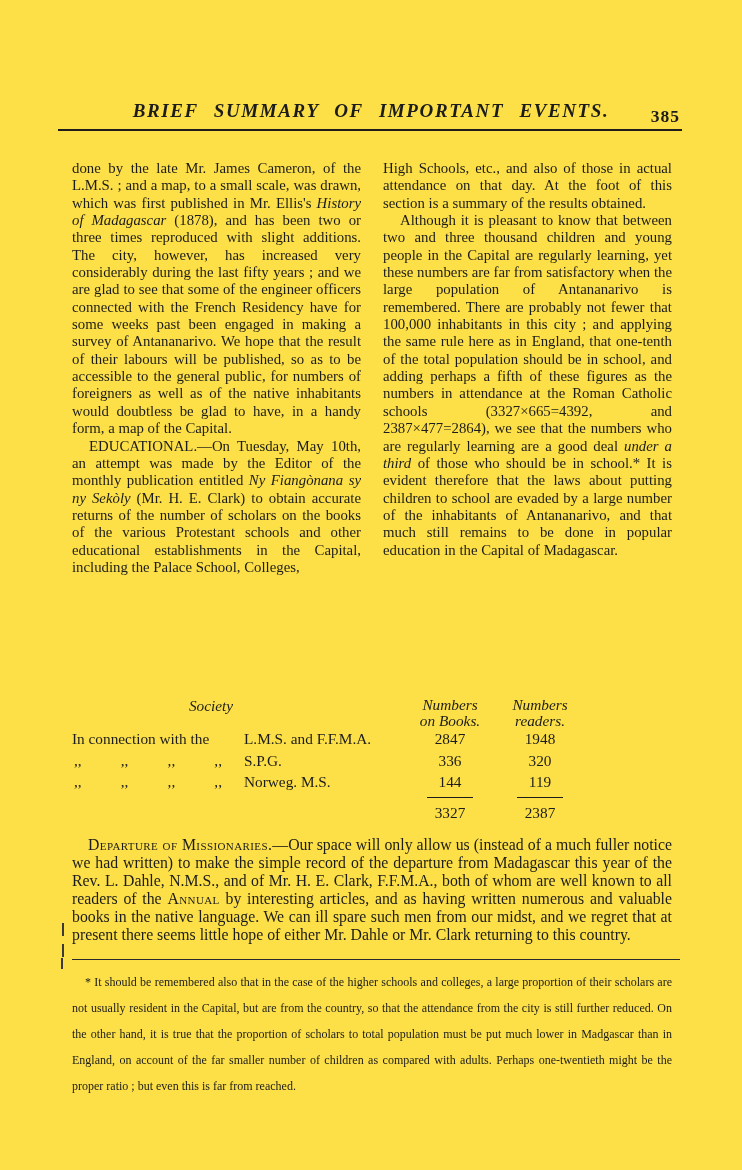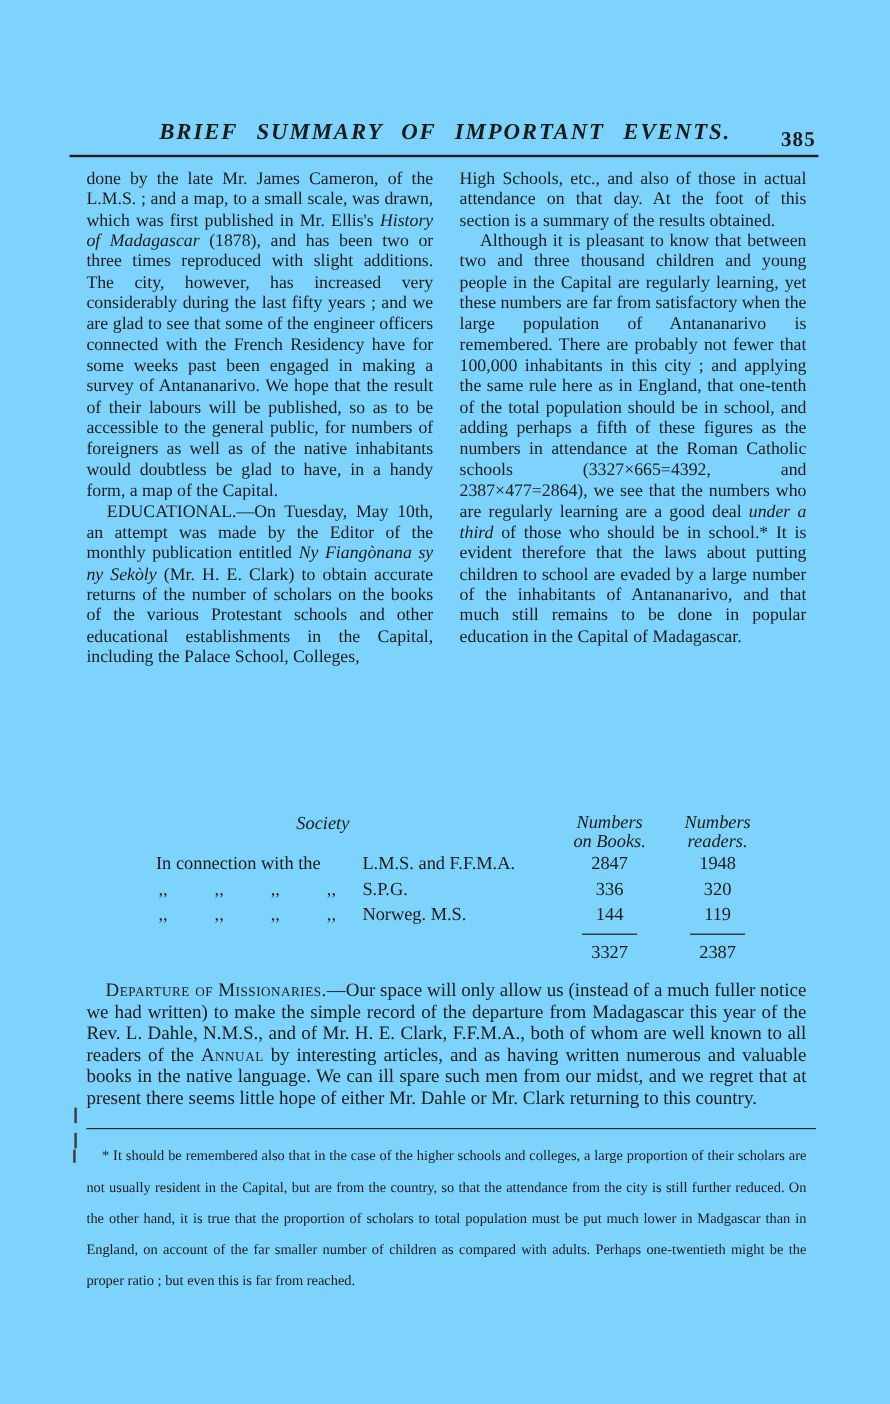--- a/index.html
+++ b/index.html
@@ -1,19 +1,19 @@
 <!DOCTYPE html>
 <html><head>
 <meta charset="utf-8">
 <style>
   html,body{margin:0;padding:0;background:#e8e8e6;}
   .page{
     position:relative;
     width:742px;height:1170px;
-    background:#7dd3fc;
+    background:#fde047;
     color:#1c1c1c;
     font-family:"Liberation Serif","DejaVu Serif",serif;
     overflow:hidden;
     margin:0 auto;
   }
   
   .running-head{
     position:absolute;top:100px;left:60px;width:622px;
     text-align:center;
   }
@@ -24,33 +24,33 @@
   }
   .head-pageno{
     position:absolute;right:2px;top:6px;
     font-size:17.5px;letter-spacing:1px;font-weight:bold;
   }
   .head-rule{
     position:absolute;top:129px;left:58px;width:624px;
     border-top:2.3px solid #1d1d1d;
   }
   
-  .content{position:absolute;top:141px;left:72px;width:600px;}
+  .content{position:absolute;top:160px;left:72px;width:600px;}
   .columns{display:flex;gap:22px;height:537px;overflow:hidden;}
   .col{
     width:289px;
     font-size:14.8px;line-height:17.35px;
     text-align:justify;
   }
   .col p{margin:0;}
   .col p.indent{text-indent:17px;}
   .it{font-style:italic;}
   .sc{font-variant:small-caps;letter-spacing:0.4px;}
   
-  .soc-table{margin-left:58px;width:542px;font-size:15.3px;}
+  .soc-table{width:542px;font-size:15.3px;}
   .t-head{display:flex;line-height:15.5px;font-style:italic;}
   .th-society{width:340px;text-align:center;padding-right:62px;box-sizing:border-box;padding-top:1px;}
   .th-num{width:76px;text-align:center;}
   .th-num2{width:104px;text-align:center;}
   .t-row{display:flex;line-height:21.5px;}
   .r-label{width:340px;display:flex;}
   .r-lead{width:172px;box-sizing:border-box;}
   .r-lead.ditto{display:inline-flex;justify-content:space-between;width:150px;margin-right:22px;padding-left:2px;}
   .r-name{flex:1;}
   .r-books{width:76px;text-align:center;font-family:Liberation Serif, serif;}

